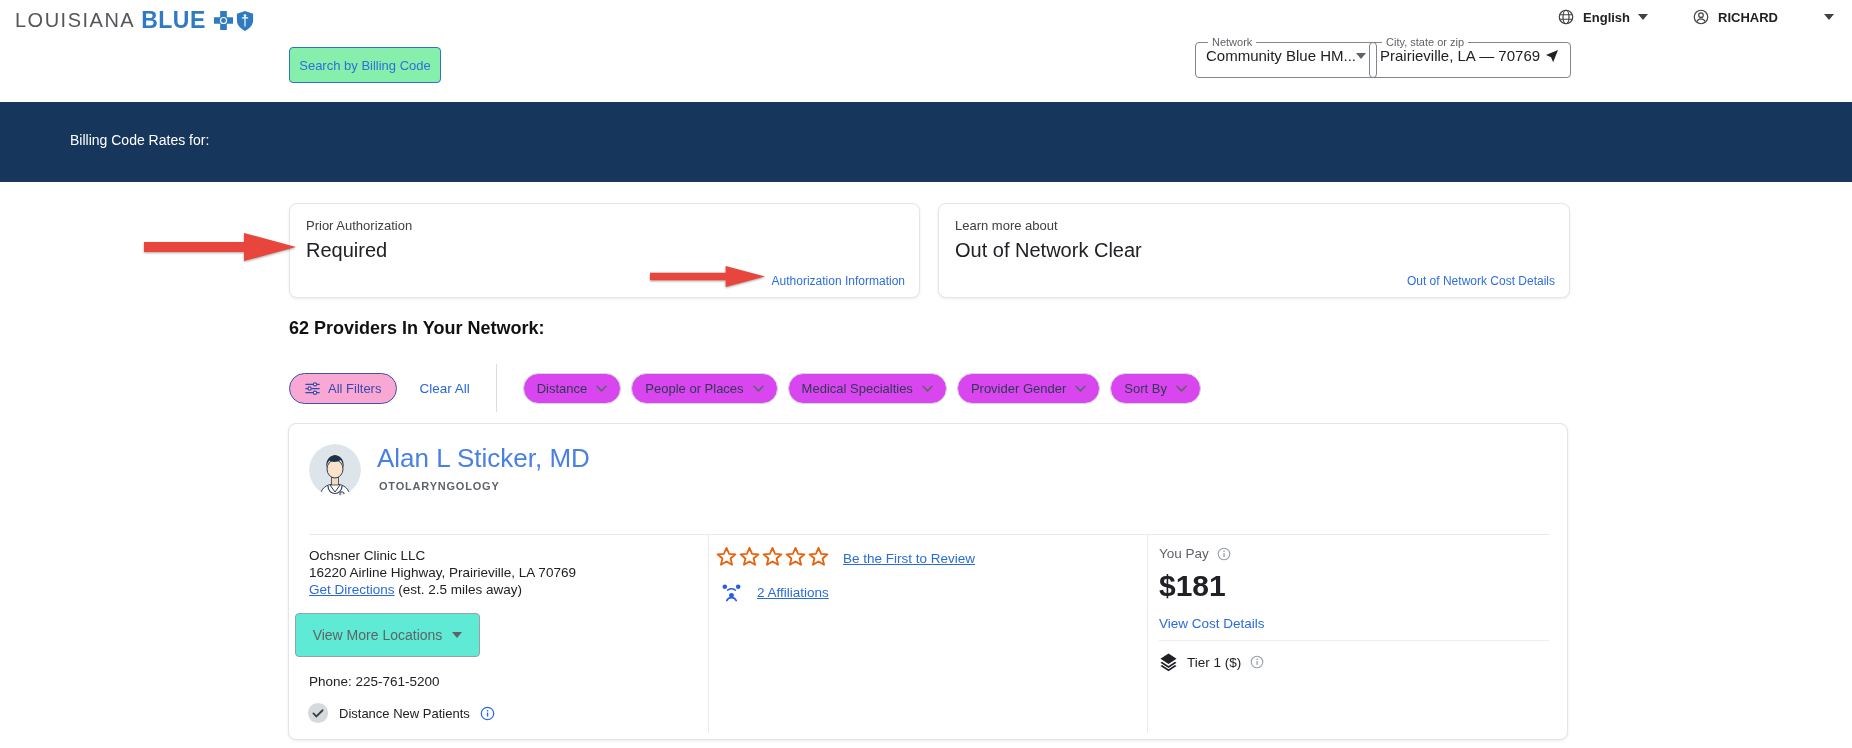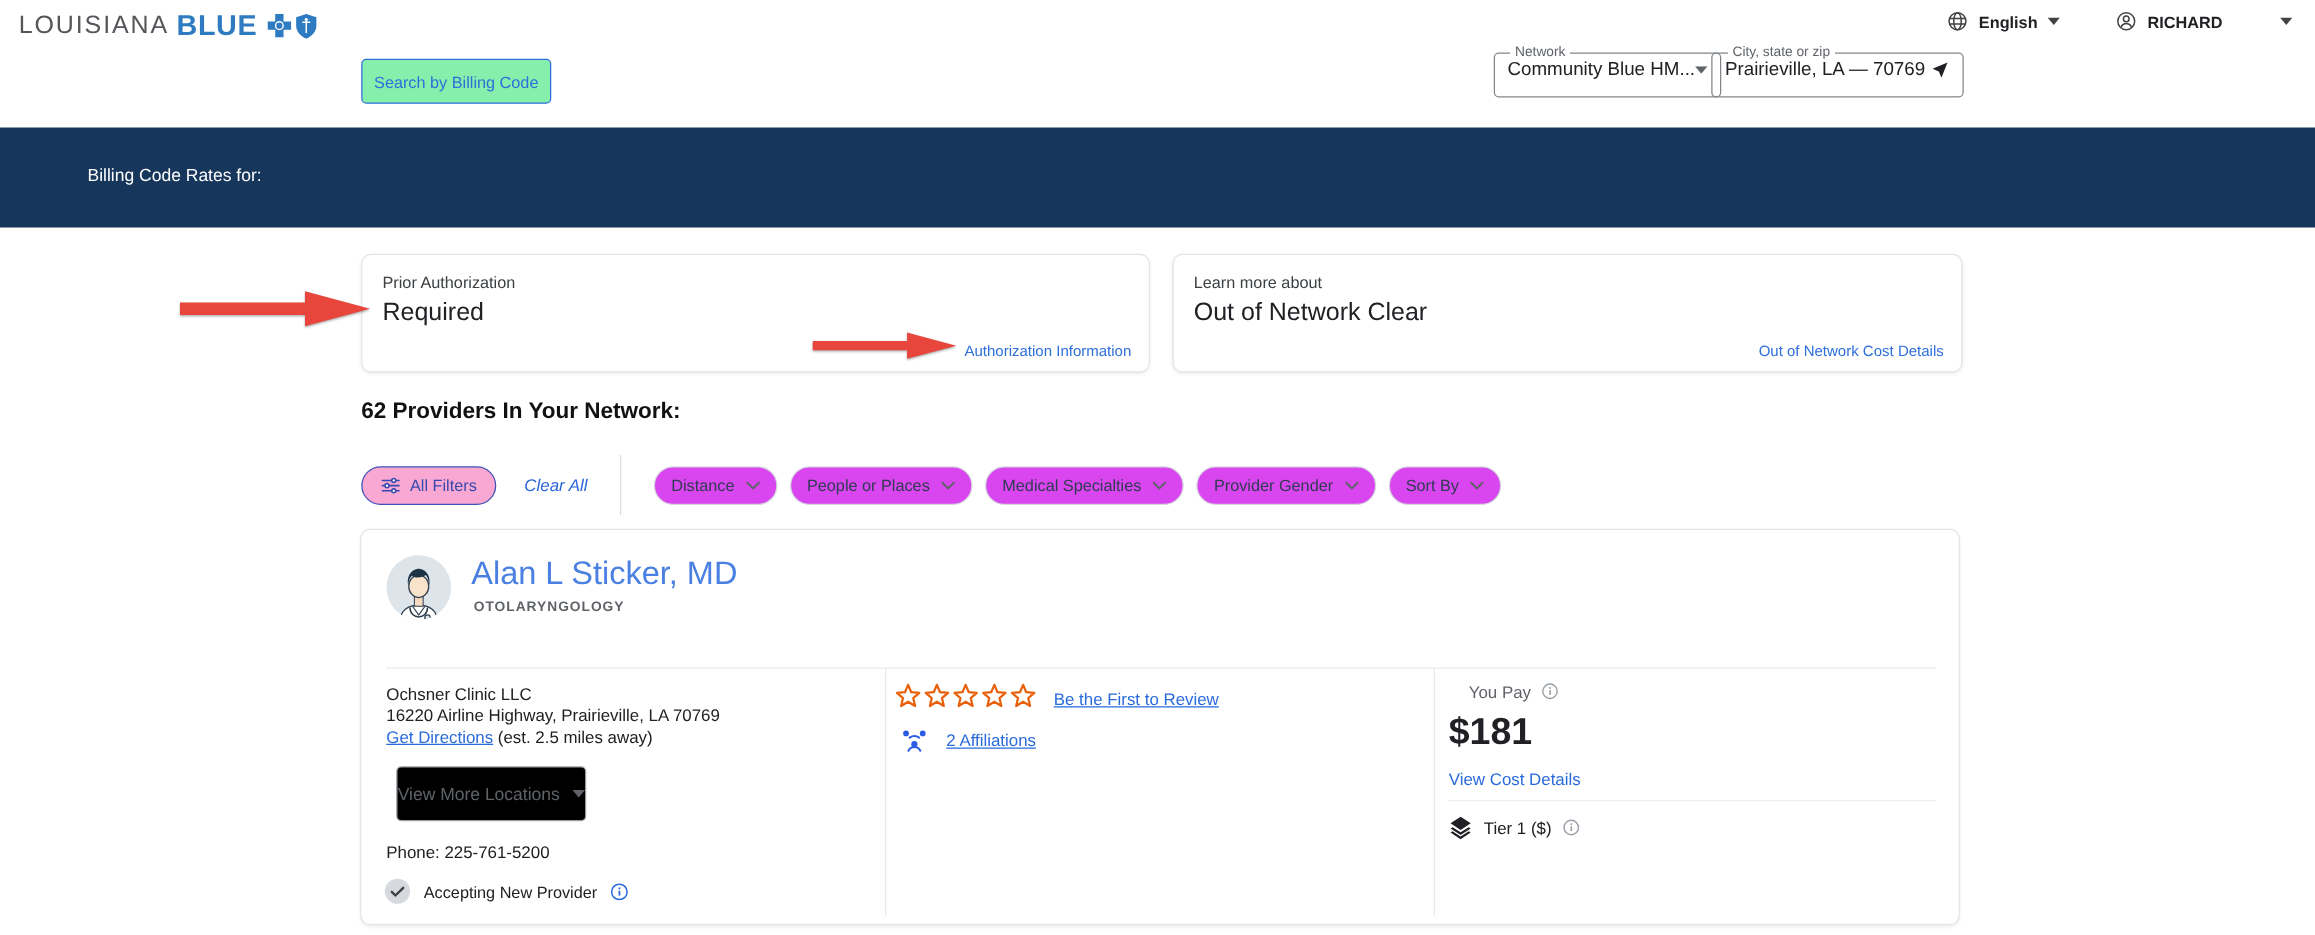--- a/index.html
+++ b/index.html
@@ -47,21 +47,21 @@
   .arrow-1 { left:144px; top:232px; }
   .arrow-2 { left:650px; top:265px; }
 
   
   .results-heading { position:absolute; left:289px; top:318px; font-size:18px; font-weight:700; color:#111; }
 
   .filters-row { position:absolute; left:289px; top:364px; display:flex; align-items:center; }
   .all-filters { display:flex; align-items:center; gap:8px; height:31px; padding:0 15px;
     border:1.5px solid #3f51b5; border-radius:16px; background:#f9a8d4; color:#3949ab;
     font-size:13px; font-weight:500; cursor:pointer; }
-  .clear-all { margin-left:22px; font-size:13.5px; font-weight:500; color:#2a66d9; cursor:pointer; text-decoration:none;font-style:italic; }
+  .clear-all { margin-left:22px; font-size:13.5px; font-weight:500; color:#2a66d9; cursor:pointer; text-decoration:none; }
   .filters-divider { width:1px; height:48px; background:#dadce0; margin:0 26px; }
   .chips { display:flex; align-items:center; gap:10px; }
   .chip { display:flex; align-items:center; gap:9px; height:31px; padding:0 13px;
     border:1px solid #d5d8dc; border-radius:16px; background:#d946ef; color:#2f3b52;
     font-size:13px; cursor:pointer; white-space:nowrap; }
 
   
   .provider-card { position:absolute; left:288px; top:423px; width:1280px; height:317px;
     background:#fff; border:1px solid #e3e5e8; border-radius:8px; box-shadow:0 1px 3px rgba(0,0,0,.08); }
   .avatar { position:absolute; left:20px; top:20px; width:52px; height:52px; border-radius:50%; overflow:hidden; }
@@ -69,33 +69,33 @@
   .provider-specialty { position:absolute; left:90px; top:56px; font-size:11px; font-weight:700;
     color:#5f6368; letter-spacing:0.8px; }
   .pc-hrule { position:absolute; left:20px; top:110px; width:1240px; height:1px; background:#e8eaed; }
   .pc-vrule { position:absolute; top:111px; bottom:6px; width:1px; background:#e8eaed; }
   .vrule-1 { left:419px; } .vrule-2 { left:858px; }
 
   .clinic-name { position:absolute; left:20px; top:124px; font-size:13.5px; color:#202124; }
   .clinic-address { position:absolute; left:20px; top:141px; font-size:13.5px; color:#202124; }
   .directions-row { position:absolute; left:20px; top:158px; font-size:13.5px; color:#202124; }
   .link-underline { color:#2a6bdb; text-decoration:underline; cursor:pointer; }
-  .more-locations-btn { position:absolute; left:28px; top:189px; width:152px; height:44px;
-    background:#000000; border:1px solid #9aa0a6; border-radius:4px; color:#5f6368; font-size:14px;
+  .more-locations-btn { position:absolute; left:6px; top:189px; width:185px; height:44px;
+    background:#5eead4; border:1px solid #9aa0a6; border-radius:4px; color:#5f6368; font-size:14px;
     font-family:inherit; cursor:pointer; display:flex; align-items:center; justify-content:center; gap:10px; }
   .phone { position:absolute; left:20px; top:250px; font-size:13.5px; color:#202124; }
   .accepting-row { position:absolute; left:18px; top:278px; display:flex; align-items:center; gap:10px; }
   .accepting-label { font-size:13px; color:#202124; }
 
   .stars-row { position:absolute; left:427px; top:122px; display:flex; align-items:center; gap:3px; }
   .review-link { font-size:13.5px; margin-left:9px; }
   .affil-row { position:absolute; left:430px; top:158px; display:flex; align-items:center; gap:13px; }
   .affil-link { font-size:13.5px;text-align:center; }
 
-  .youpay-row { position:absolute; left:870px; top:122px; display:flex; align-items:flex-start; gap:8px;margin-left:16px; }
+  .youpay-row { position:absolute; left:870px; top:122px; display:flex; align-items:flex-end; gap:8px; }
   .youpay-label { font-size:13.5px; color:#5f6368; }
   .price { position:absolute; left:870px; top:145px; font-size:30px; font-weight:700; color:#202124; }
   .cost-link { position:absolute; left:870px; top:192px; font-size:13.5px; color:#2a6bdb; cursor:pointer; text-decoration:none; }
   .cost-hrule { position:absolute; left:870px; top:216px; width:390px; height:1px; background:#eceef0; }
   .tier-row { position:absolute; left:870px; top:228px; display:flex; align-items:center; gap:9px; }
   .tier-label { font-size:13.5px; color:#202124; }
 
   .icon { display:inline-flex; align-items:center; justify-content:center; }
 </style>
 </head>
@@ -319,21 +319,21 @@
       </span>
     </button>
     <div class="phone">Phone: 225-761-5200</div>
     <div class="accepting-row">
       <span class="icon">
         <svg viewBox="0 0 24 24" width="22" height="22">
             <circle cx="12" cy="12" r="11" fill="#d6d9dd"></circle>
             <path d="M7 12.5l3.2 3.2L17 9" fill="none" stroke="#3c4043" stroke-width="2" stroke-linecap="round"></path>
           </svg>
       </span>
-      <span class="accepting-label">Accepting New Provider</span>
+      <span class="accepting-label">Distance New Patients</span>
       <span class="icon">
         <svg viewBox="0 0 16 16" width="15" height="15">
             <circle cx="8" cy="8" r="6.6" fill="none" stroke="#2a6bdb" stroke-width="1.3"></circle>
             <rect x="7.3" y="7" width="1.5" height="4.2" fill="#2a6bdb"></rect>
             <rect x="7.3" y="4.2" width="1.5" height="1.6" fill="#2a6bdb"></rect>
           </svg>
       </span>
     </div>
 
     <div class="stars-row">

